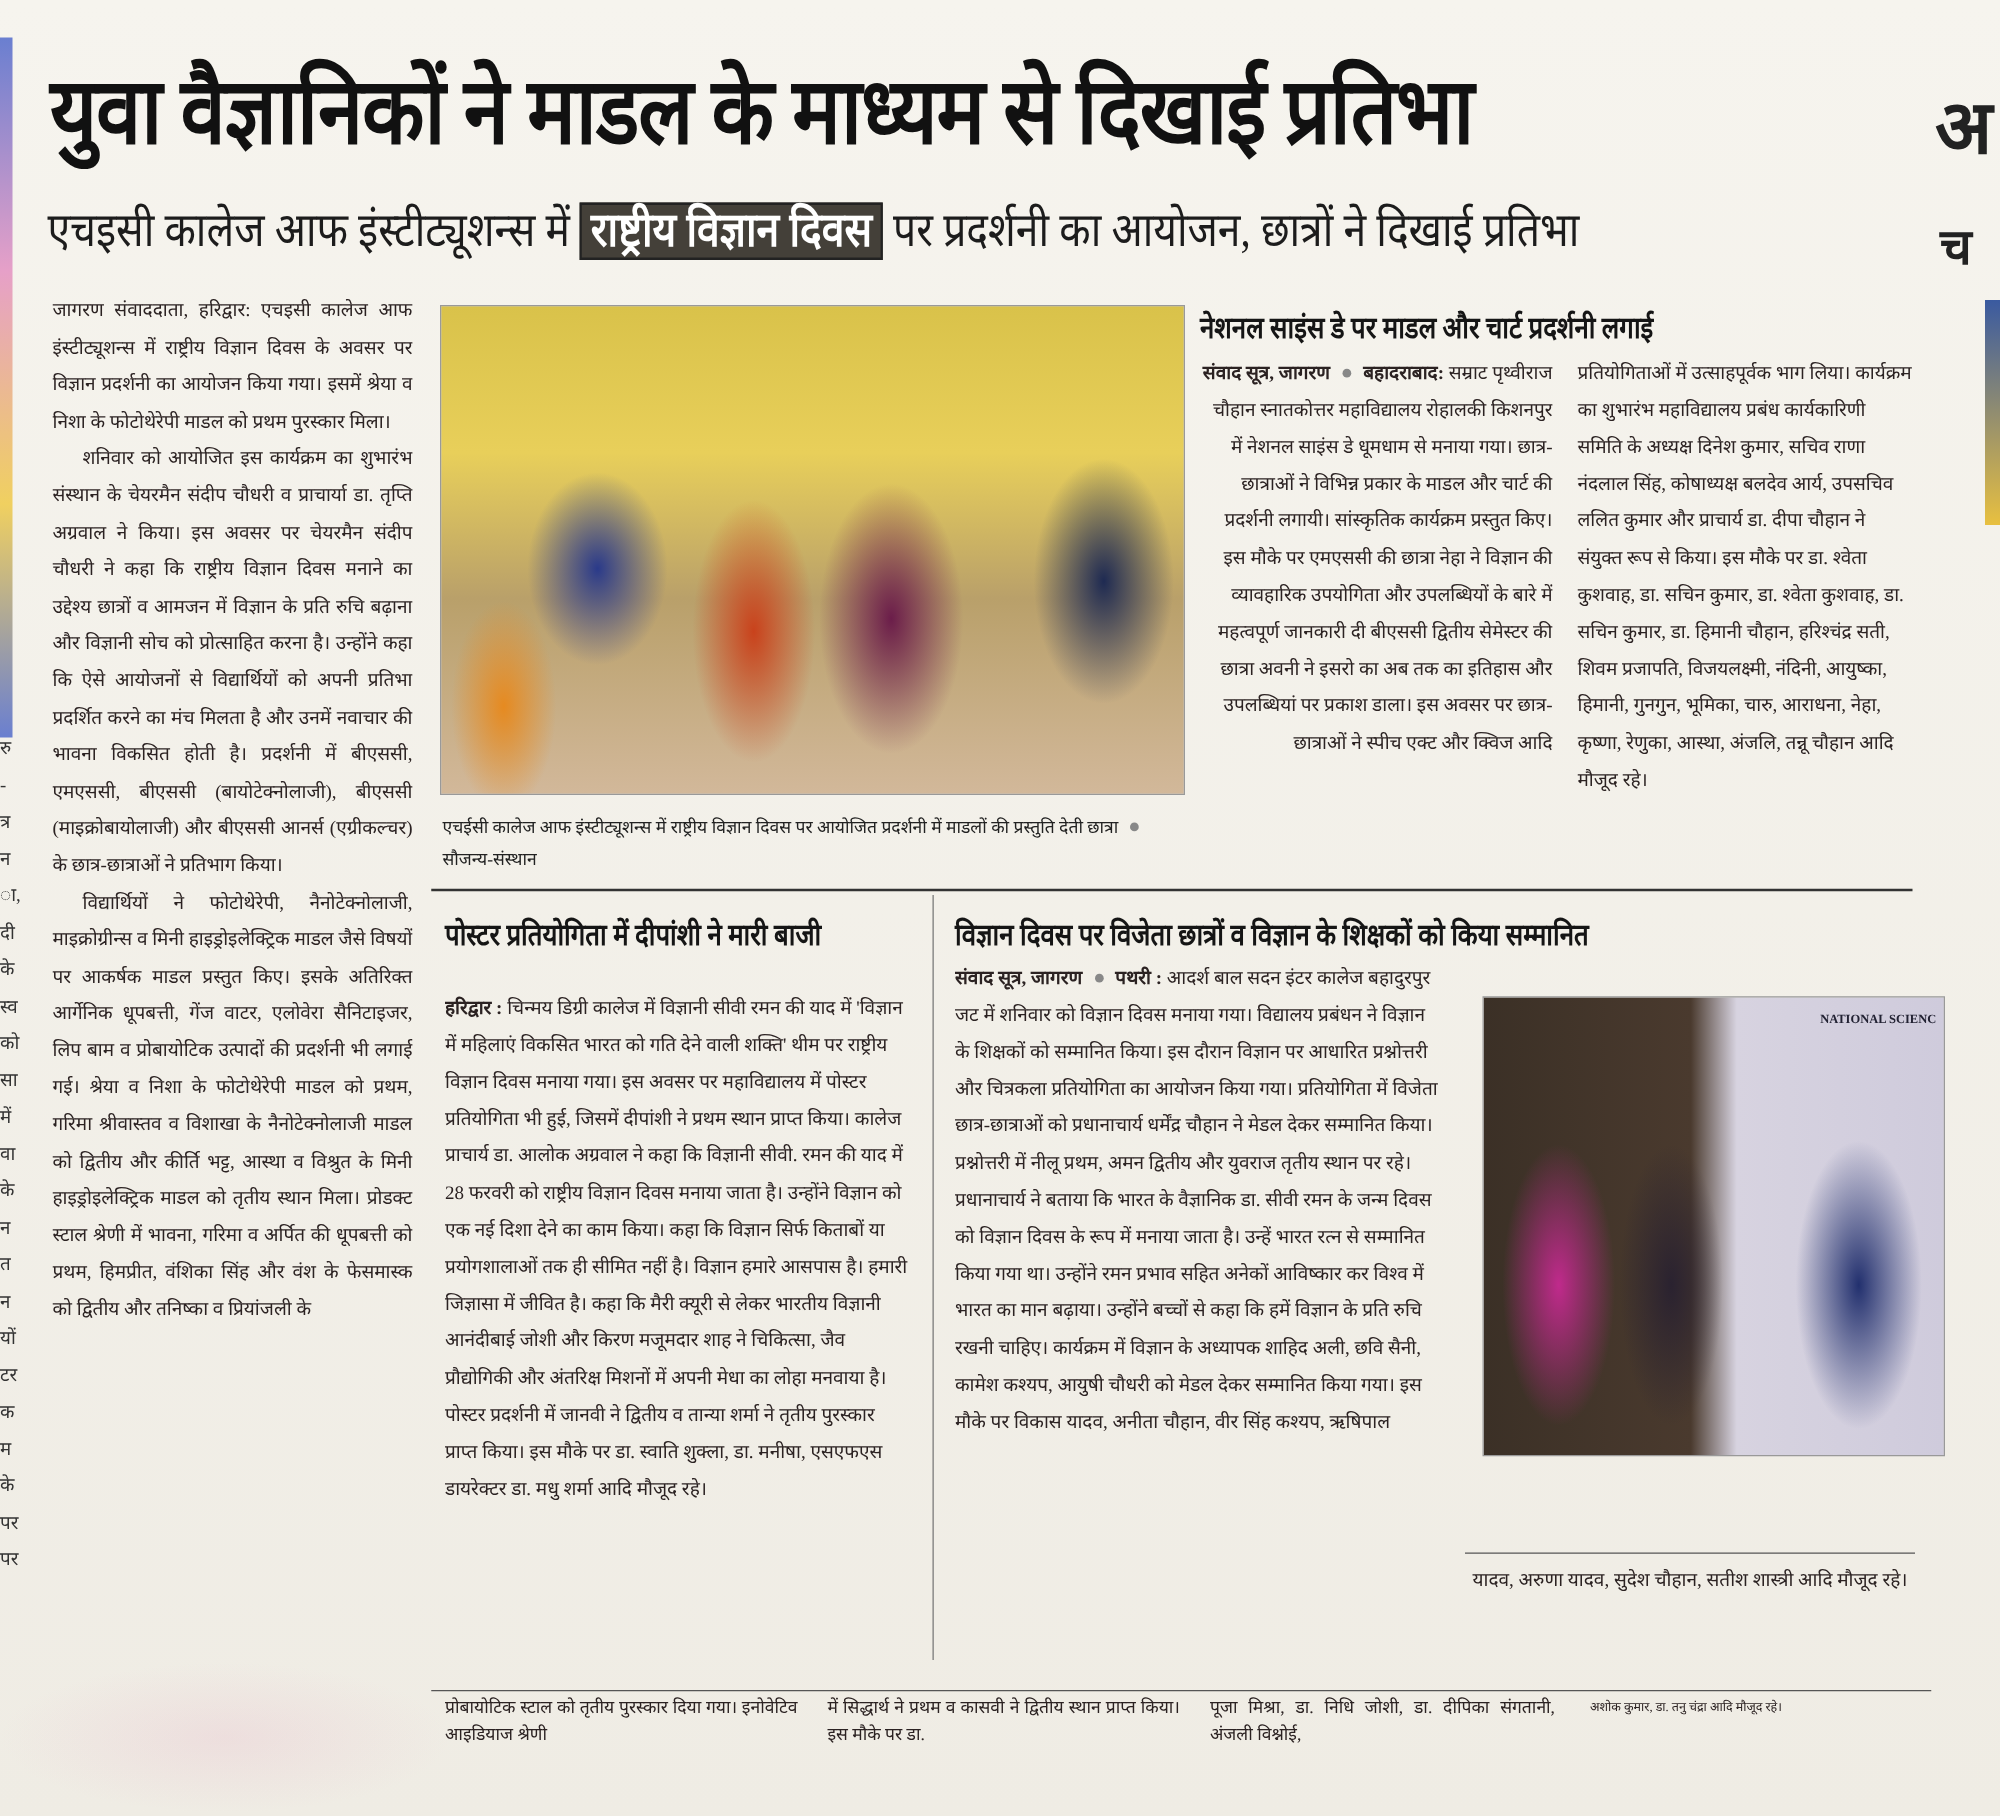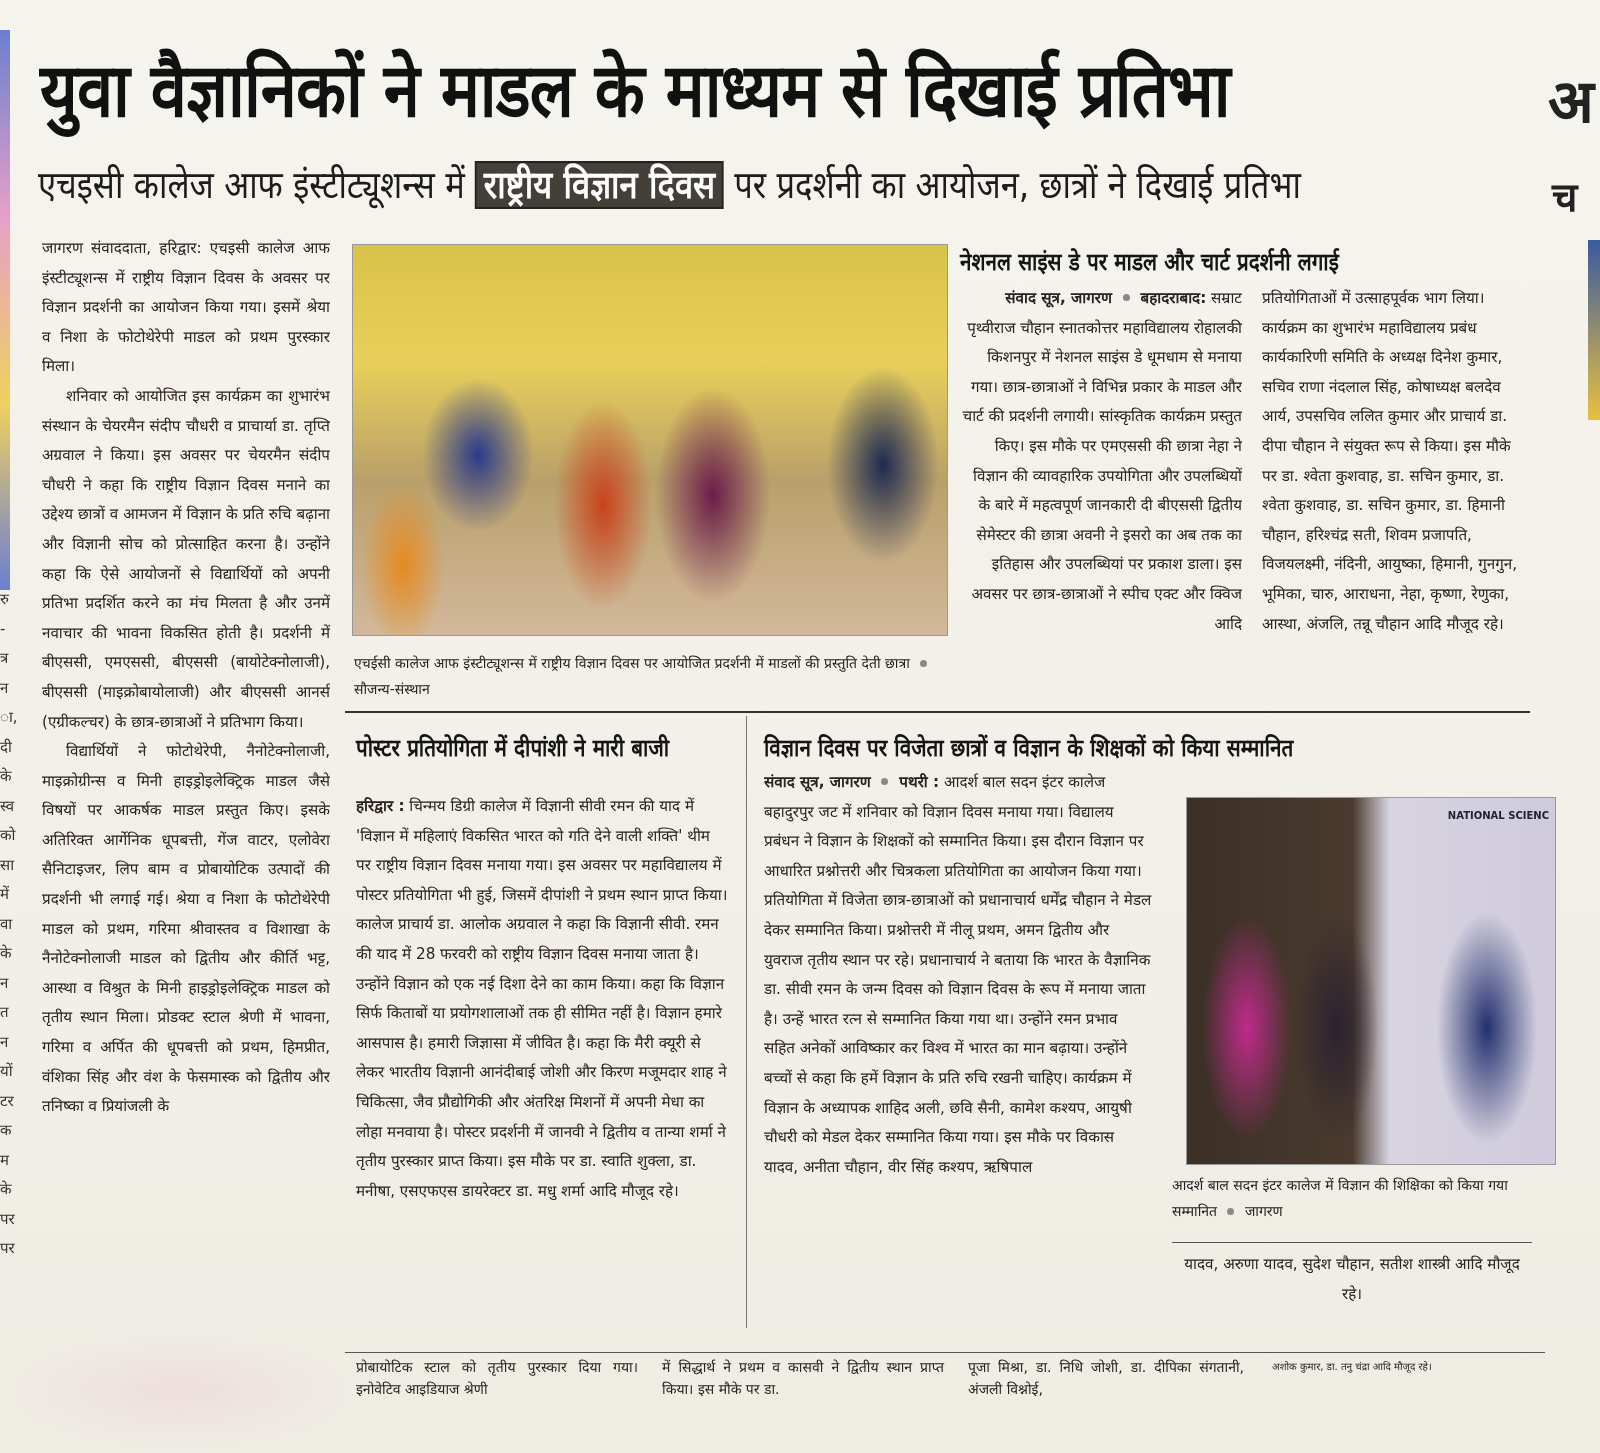--- a/index.html
+++ b/index.html
@@ -3,21 +3,21 @@
 <meta charset="utf-8">
 <style>
   * { box-sizing: border-box; margin: 0; padding: 0; }
   html, body { width: 1600px; height: 1453px; overflow: hidden; }
   body {
     background: #f4f1ea;
     font-family: "DejaVu Sans", sans-serif;
     color: #1a1818;
     position: relative;
   }
-  .page { position: absolute; inset: 0; background: linear-gradient(180deg, #f6f4ee 0%, #efece4 100%); }
+  .page { position: absolute; inset: 0; background: linear-gradient(180deg, #f6f4ee 0%, #efece4 100%); font-family: Liberation Serif, serif; }
   .abs { position: absolute; }
   .main-headline {
     left: 40px; top: 42px; width: 1500px;
     font-size: 74px; font-weight: bold; letter-spacing: -1px; line-height: 96px;
     color: #111; white-space: nowrap; transform: scaleX(0.88); transform-origin: left;
   }
   .sub-headline {
     left: 38px; top: 150px; font-size: 38px; line-height: 70px; white-space: nowrap;
     color: #1c1c1c; transform: scaleX(0.86); transform-origin: left;
   }
@@ -136,25 +136,20 @@
   <div class="abs col-text" style="left:764px; top:768px; width:388px; height:548px; overflow:hidden; text-align:left;">
     <span class="byline">संवाद सूत्र, जागरण</span>
     <span class="dot"></span>
     <span class="byline">पथरी :</span>
     <span>आदर्श बाल सदन इंटर कालेज बहादुरपुर जट में शनिवार को विज्ञान दिवस मनाया गया। विद्यालय प्रबंधन ने विज्ञान के शिक्षकों को सम्मानित किया। इस दौरान विज्ञान पर आधारित प्रश्नोत्तरी और चित्रकला प्रतियोगिता का आयोजन किया गया। प्रतियोगिता में विजेता छात्र-छात्राओं को प्रधानाचार्य धर्मेंद्र चौहान ने मेडल देकर सम्मानित किया। प्रश्नोत्तरी में नीलू प्रथम, अमन द्वितीय और युवराज तृतीय स्थान पर रहे। प्रधानाचार्य ने बताया कि भारत के वैज्ञानिक डा. सीवी रमन के जन्म दिवस को विज्ञान दिवस के रूप में मनाया जाता है। उन्हें भारत रत्न से सम्मानित किया गया था। उन्होंने रमन प्रभाव सहित अनेकों आविष्कार कर विश्व में भारत का मान बढ़ाया। उन्होंने बच्चों से कहा कि हमें विज्ञान के प्रति रुचि रखनी चाहिए। कार्यक्रम में विज्ञान के अध्यापक शाहिद अली, छवि सैनी, कामेश कश्यप, आयुषी चौधरी को मेडल देकर सम्मानित किया गया। इस मौके पर विकास यादव, अनीता चौहान, वीर सिंह कश्यप, ऋषिपाल</span>
   </div>
 
   <div class="abs photo photo2" title="शिक्षिका को सम्मानित करते हुए">
     <span class="banner">NATIONAL SCIENC</span>
   </div>
-  <div class="abs caption" style="left:1172px; top:1172px; width:380px;">
-    <span>आदर्श बाल सदन इंटर कालेज में विज्ञान की शिक्षिका को किया गया सम्मानित</span>
-    <span class="dot"></span>
-    <span>जागरण</span>
-  </div>
   <div class="abs rule-h" style="left:1172px; top:1242px; width:360px; height:1px; background:#555;"></div>
   <div class="abs col-text" style="left:1172px; top:1250px; width:360px; text-align:center;">यादव, अरुणा यादव, सुदेश चौहान, सतीश शास्त्री आदि मौजूद रहे।</div>
 
   <div class="abs rule-h" style="left:345px; top:1352px; width:1200px; height:1px; background:#555;"></div>
   <div class="abs col-text" style="left:356px; top:1356px; width:282px; font-size:14px; line-height:22px;">प्रोबायोटिक स्टाल को तृतीय पुरस्कार दिया गया। इनोवेटिव आइडियाज श्रेणी</div>
   <div class="abs col-text" style="left:968px; top:1356px; width:276px; font-size:14px; line-height:22px;">पूजा मिश्रा, डा. निधि जोशी, डा. दीपिका संगतानी, अंजली विश्नोई,</div>
   <div class="abs col-text" style="left:662px; top:1356px; width:282px; font-size:14px; line-height:22px;">में सिद्धार्थ ने प्रथम व कासवी ने द्वितीय स्थान प्राप्त किया। इस मौके पर डा.</div>
   <div class="abs col-text" style="left:1272px; top:1356px; width:276px; font-size:10px; line-height:22px;">अशोक कुमार, डा. तनु चंद्रा आदि मौजूद रहे।</div>
 
   <div class="abs pink-tint" style="left:0; top:1330px; width:360px; height:120px;"></div>

